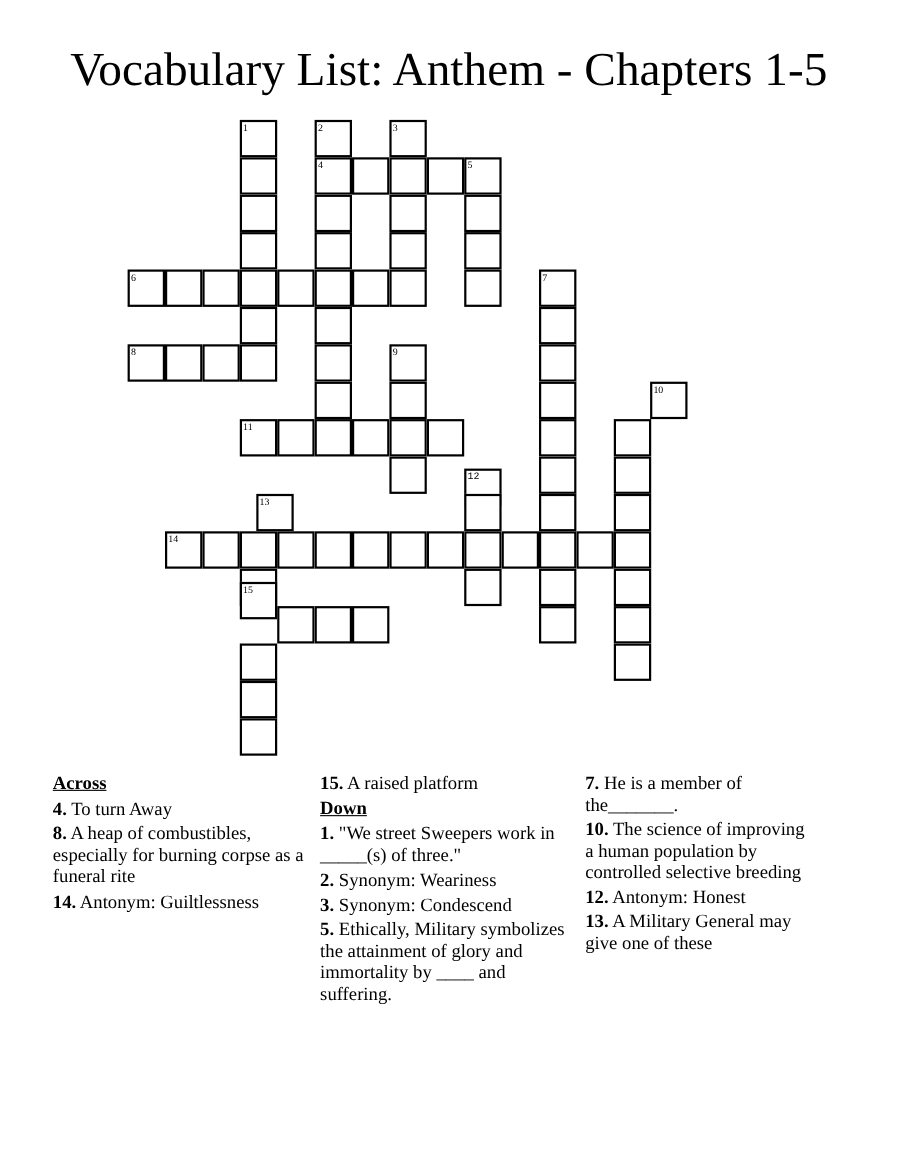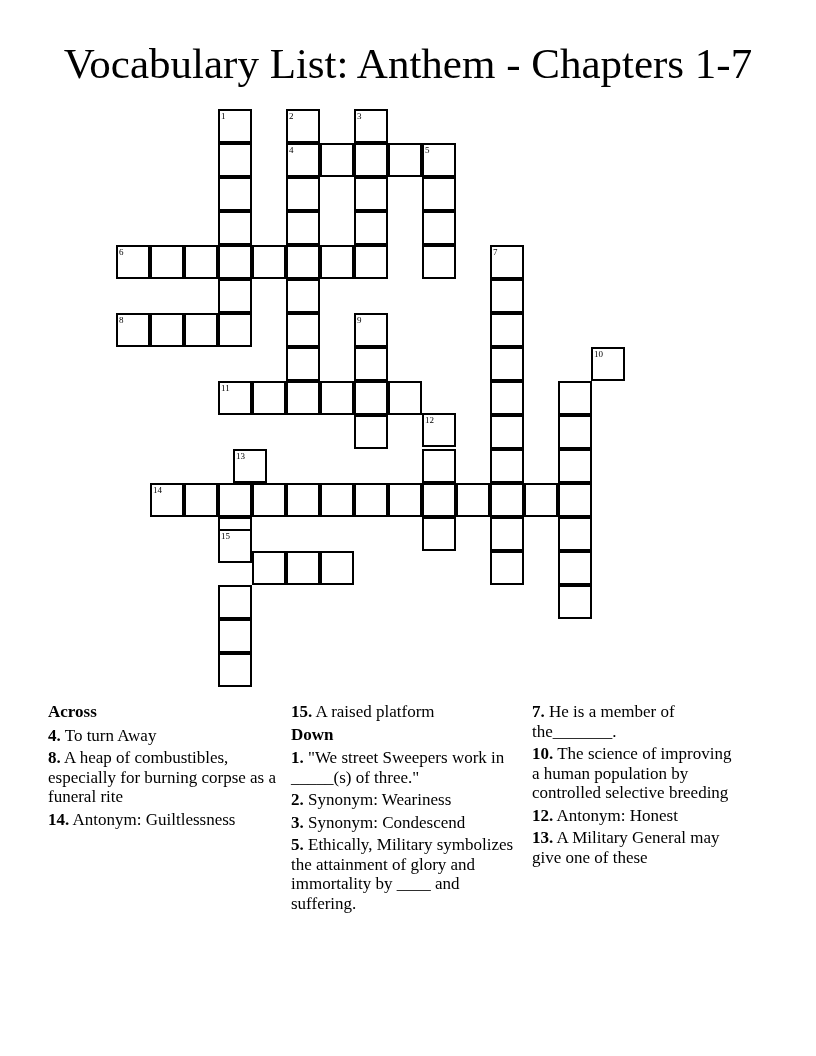--- a/index.html
+++ b/index.html
@@ -8,28 +8,28 @@
   .title { position: absolute; left: 0; top: 38px; width: 816px; text-align: center;
            font-size: 43px; line-height: 52px; }
   .grid { position: absolute; left: 117px; top: 110px; width: 480px; height: 584px; }
   .cell { position: absolute; width: 34px; height: 34px; box-sizing: border-box;
           border: 2px solid #000; background: #fff; margin: -1px 0 0 -1px; }
   .cell .num { position: absolute; left: 1px; top: 0px; font-size: 9px; line-height: 11px; }
   .clues { position: absolute; top: 702px; font-size: 17px; line-height: 19.5px; }
   .col1 { left: 48px; width: 230px; }
   .col2 { left: 291px; width: 232px; }
   .col3 { left: 532px; width: 200px; }
-  .heading { font-weight: bold; margin-bottom: 4px; }
+  .heading { font-weight: bold; text-decoration: underline; margin-bottom: 4px; }
   .clue { margin-bottom: 3px; }
   .clue .n { font-weight: bold; }
 </style>
 </head>
 <body>
 
-<div class="title">Vocabulary List: Anthem - Chapters 1-7</div>
+<div class="title">Vocabulary List: Anthem - Chapters 1-5</div>
 
 <div class="grid" id="grid">
     <div class="cell" style="left: 102px; top: 0px;">
       <span class="num">1</span>
     </div>
     <div class="cell" style="left: 102px; top: 34px;"></div>
     <div class="cell" style="left: 102px; top: 68px;"></div>
     <div class="cell" style="left: 102px; top: 102px;"></div>
     <div class="cell" style="left: 102px; top: 136px;"></div>
     <div class="cell" style="left: 102px; top: 170px;"></div>
@@ -101,21 +101,21 @@
     <div class="cell" style="left: 442px; top: 374px;"></div>
     <div class="cell" style="left: 442px; top: 408px;"></div>
     <div class="cell" style="left: 442px; top: 442px;"></div>
     <div class="cell" style="left: 442px; top: 476px;"></div>
     <div class="cell" style="left: 102px; top: 272px;">
       <span class="num">11</span>
     </div>
     <div class="cell" style="left: 136px; top: 272px;"></div>
     <div class="cell" style="left: 204px; top: 272px;"></div>
     <div class="cell" style="left: 272px; top: 272px;"></div>
-    <div class="cell" style="left: 306px; top: 304px;">
+    <div class="cell" style="left: 306px; top: 317px; font-family: Liberation Mono, monospace;">
       <span class="num">12</span>
     </div>
     <div class="cell" style="left: 306px; top: 340px;"></div>
     <div class="cell" style="left: 306px; top: 374px;"></div>
     <div class="cell" style="left: 306px; top: 408px;"></div>
     <div class="cell" style="left: 102px; top: 340px; margin-left: 14px;">
       <span class="num">13</span>
     </div>
     <div class="cell" style="left: 102px; top: 374px;"></div>
     <div class="cell" style="left: 102px; top: 408px;"></div>

